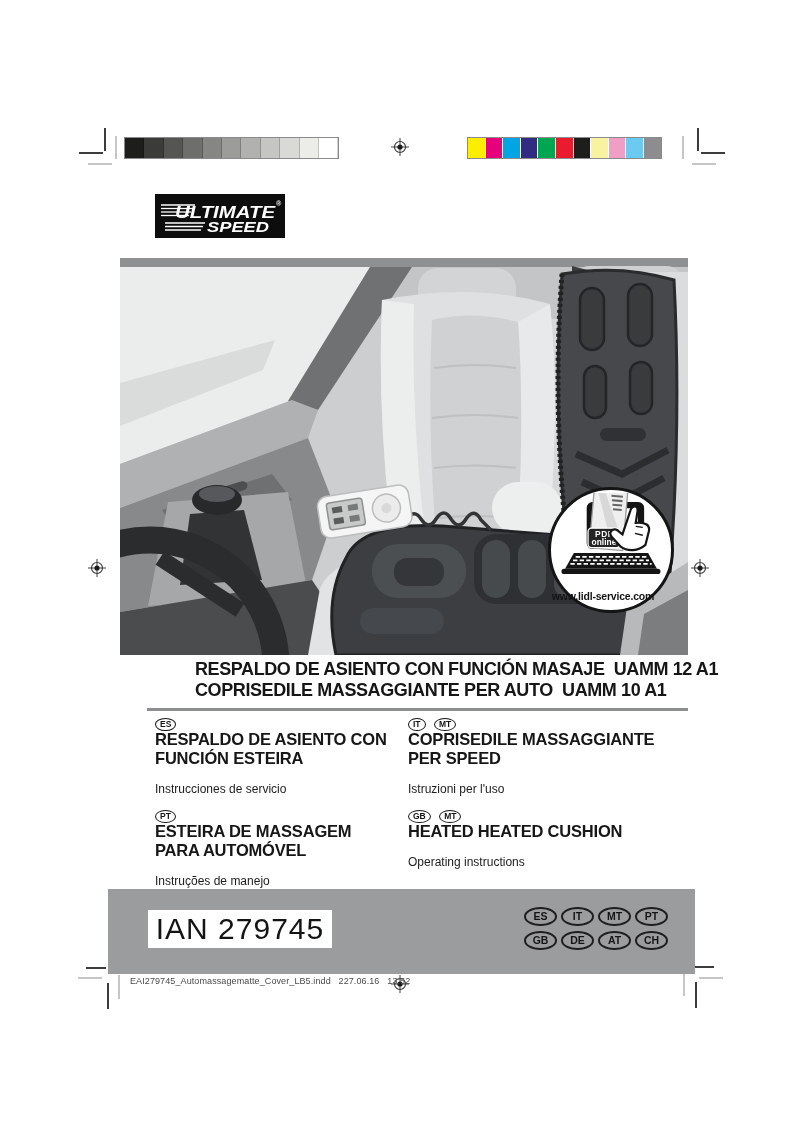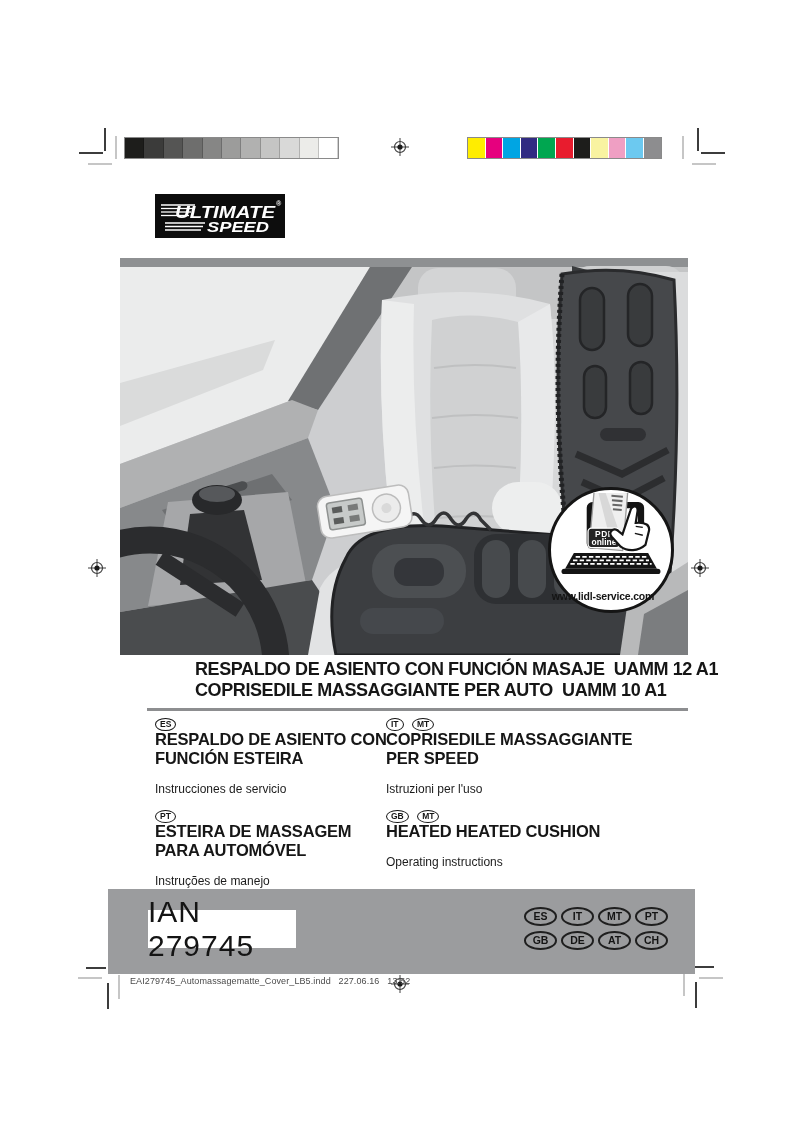--- a/index.html
+++ b/index.html
@@ -27,32 +27,32 @@
   .badge-url{position:absolute;left:0;right:16px;bottom:8px;text-align:center;
              font-size:10.5px;font-weight:bold;color:#141414;letter-spacing:-0.2px;}
   .badge-laptop{position:absolute;left:7px;top:3px;width:106px;height:88px;}
   .badge-laptop text{font-family:"Liberation Sans",sans-serif;font-weight:bold;fill:#ffffff;text-anchor:middle;}
   
   .main-title{left:155px;top:659px;width:540px;}
   .title-line{font-size:18px;font-weight:bold;line-height:21px;letter-spacing:-0.4px;white-space:pre;margin-left:40px;}
   .divider{left:147px;top:708px;width:541px;height:3px;background:#8d8e90;}
   
   .col-left{left:155px;top:713px;width:250px;}
-  .col-right{left:386px;top:713px;width:280px;}
+  .col-right{left:408px;top:713px;width:280px;}
   .sec{margin-bottom:9px;}
   .codes{height:14px;}
   .lang-oval{display:inline-block;min-width:16px;padding:0 4px;height:13px;line-height:11px;
              border:1.5px solid #141414;border-radius:50%;font-size:8.5px;font-weight:bold;
              text-align:center;margin-right:4px;box-sizing:border-box;background:#fff;color:#141414;}
   .sec-title{font-size:16.5px;font-weight:bold;line-height:19px;white-space:pre-line;
              letter-spacing:-0.2px;margin-top:3px;}
   .sec-sub{font-size:12px;line-height:14px;margin-top:14px;color:#1c1c1c;}
   
   .footer-bar{left:108px;top:889px;width:587px;height:85px;background:#9b9c9e;}
-  .ian-box{position:absolute;left:40px;top:21px;width:148px;height:38px;background:#ffffff;
+  .ian-box{position:absolute;left:40px;top:21px;width:184px;height:38px;background:#ffffff;
            display:flex;align-items:center;justify-content:center;}
   .ian-text{font-size:30px;letter-spacing:1px;color:#141414;}
   .oval-grid{position:absolute;left:416px;top:18px;display:grid;
              grid-template-columns:repeat(4,33px);grid-auto-rows:19px;column-gap:4px;row-gap:5px;}
   .f-oval{border:2px solid #1f1f1f;border-radius:50%;font-size:10.5px;font-weight:bold;
           text-align:center;line-height:15px;color:#141414;box-sizing:border-box;}
   .imprint{left:130px;top:976px;font-size:9px;color:#4b4b4b;white-space:pre;letter-spacing:0.1px;}
 </style>
 </head>
 <body>

